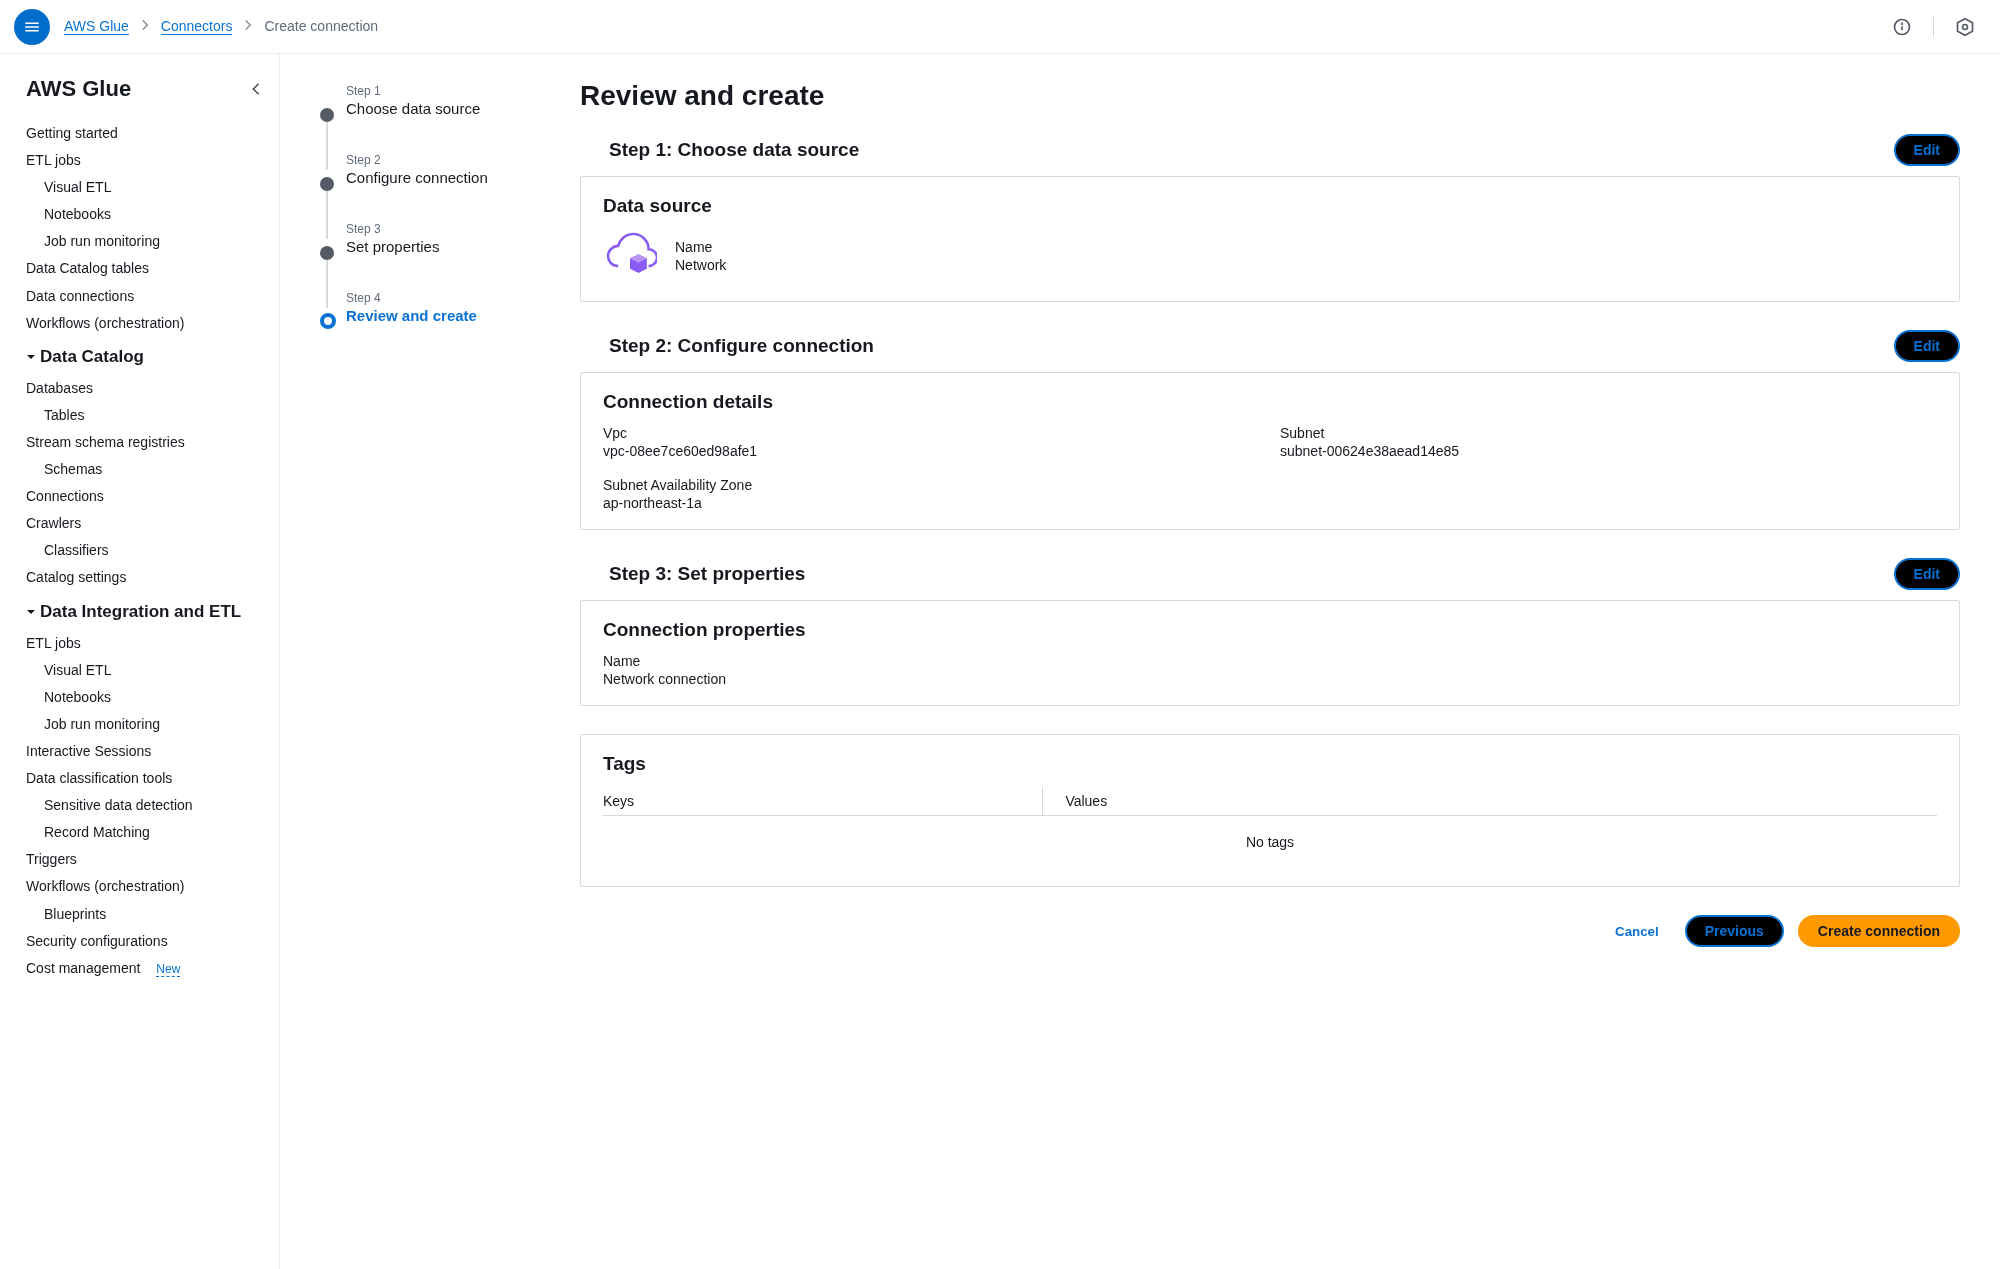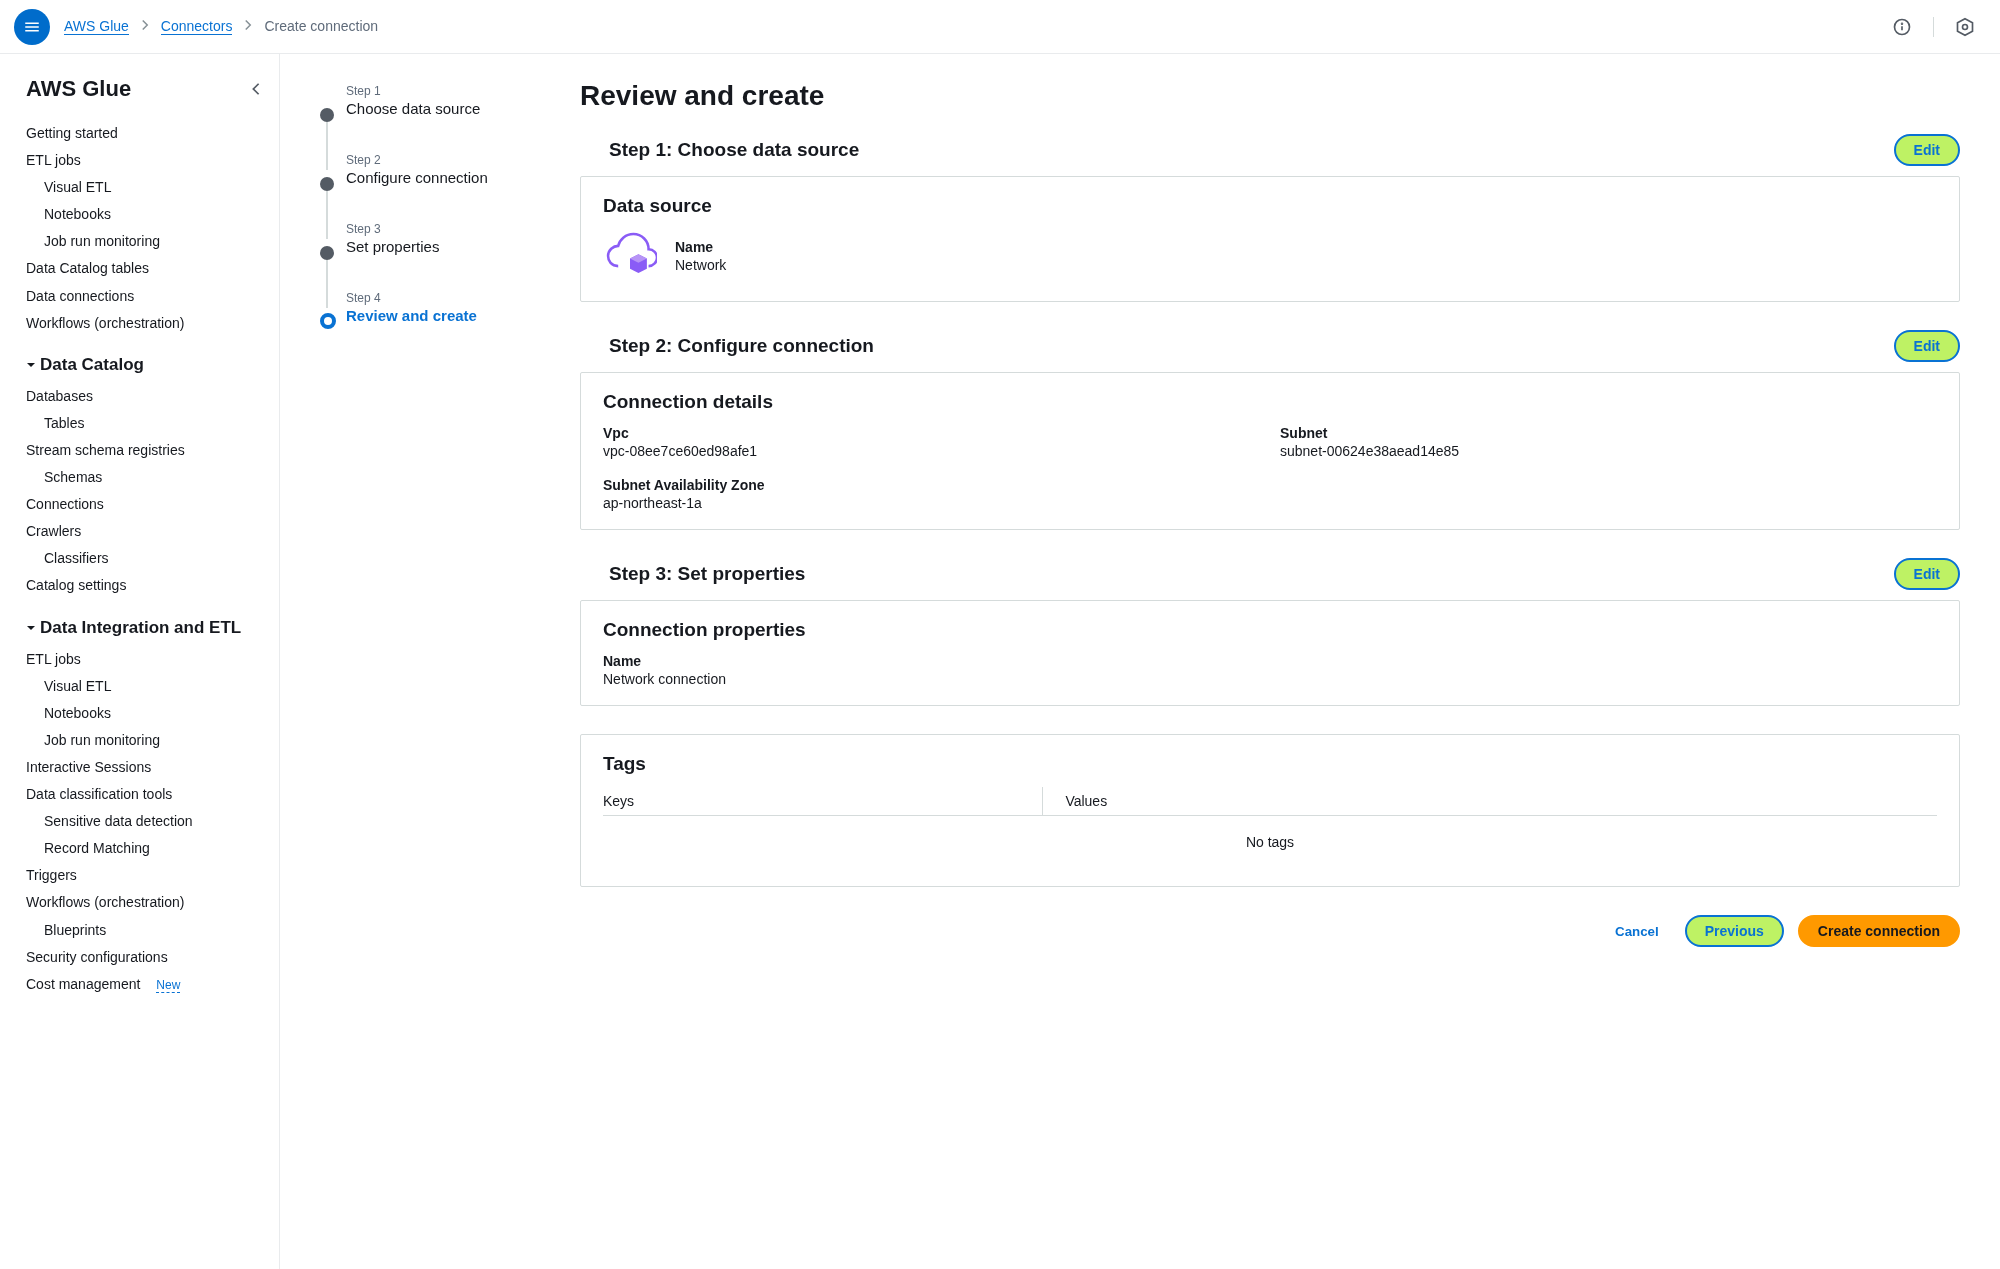--- a/index.html
+++ b/index.html
@@ -33,50 +33,50 @@
 
   
   .sidebar{width:280px;border-right:1px solid var(--border-light);padding:22px 10px 40px 26px;position:relative;}
   .sidebar-header{display:flex;justify-content:space-between;align-items:center;margin-bottom:18px;}
   .sidebar-header h2{font-size:22px;font-weight:700;}
   .sidebar-collapse{width:26px;height:26px;display:flex;align-items:center;justify-content:center;cursor:pointer;color:#545b64;}
   .sidenav{list-style:none;}
   .sidenav li{line-height:1.65;font-size:14px;color:var(--text);cursor:pointer;white-space:nowrap;}
   .sidenav .lvl1{padding:2px 0;}
   .sidenav .lvl2{padding:2px 0 2px 18px;}
-  .sidenav .section{font-weight:700;font-size:17px;margin-top:14px;margin-bottom:4px;display:flex;align-items:center;gap:4px;}
+  .sidenav .section{font-weight:700;font-size:17px;margin-top:6px;margin-bottom:4px;display:flex;align-items:center;gap:4px;}
   .sidenav .section .caret{width:10px;height:10px;}
   .sidenav .new-badge{color:var(--link);font-size:12px;margin-left:12px;border-bottom:1px dashed var(--link);}
 
   
   .stepper{width:290px;padding:30px 20px 0 40px;}
   .step{position:relative;padding-left:26px;margin-bottom:36px;}
   .step:last-child{margin-bottom:0;}
   .step::before{content:"";position:absolute;left:0;top:24px;width:14px;height:14px;border-radius:50%;background:#545b64;}
   .step.active::before{background:#fff;border:4px solid var(--blue);width:8px;height:8px;top:22px;}
   .step::after{content:"";position:absolute;left:6px;top:38px;width:2px;height:48px;background:#d5dbdb;}
   .step:last-child::after{display:none;}
   .step .step-num{font-size:12px;color:var(--muted);margin-bottom:2px;}
   .step .step-title{font-size:15px;color:var(--text);}
   .step.active .step-title{color:var(--blue);font-weight:700;}
 
   
   .main{flex:1;padding:26px 40px 60px 10px;}
   .main h1{font-size:28px;font-weight:700;margin-bottom:22px;}
   .section-head{display:flex;justify-content:space-between;align-items:center;margin-bottom:10px;}
   .section-head h3{font-size:19px;font-weight:700;margin-left:29px;}
-  .btn{border-radius:20px;font-size:14px;font-weight:700;padding:6px 18px;cursor:pointer;background:#bef264;}
+  .btn{border-radius:20px;font-size:14px;font-weight:700;padding:6px 18px;cursor:pointer;background:#000000;}
   .btn-outline{border:2px solid var(--blue);color:var(--blue);}
   .btn-primary{background:var(--orange);border:2px solid var(--orange);color:#16191f;}
   .btn-link{border:none;background:none;color:var(--blue);font-weight:700;padding:6px 12px;cursor:pointer;}
   .card{border:1px solid var(--border);border-radius:2px;padding:18px 22px;margin-bottom:28px;}
   .card h4{font-size:19px;font-weight:700;margin-bottom:12px;}
   .ds-row{display:flex;align-items:center;gap:18px;}
   .ds-icon{width:54px;height:54px;}
-  .kv-label{font-weight:700;font-size:14px;margin-bottom:2px;}
+  .kv-label{font-weight:400;font-size:14px;margin-bottom:2px;}
   .kv-value{font-size:14px;}
   .grid2{display:grid;grid-template-columns:1fr 1fr;row-gap:18px;column-gap:20px;}
   .tags-table{width:100%;border-collapse:collapse;margin-top:4px;}
   .tags-table th{text-align:left;font-weight:400;color:var(--text);font-size:14px;padding:6px 0;border-bottom:1px solid var(--border);}
   .tags-table th+th{border-left:1px solid var(--border);padding-left:22px;}
   .no-tags{text-align:center;padding:18px 0;font-size:14px;}
   .footer-actions{display:flex;justify-content:flex-end;gap:14px;align-items:center;margin-top:10px;}
 </style>
 </head>
 <body>

